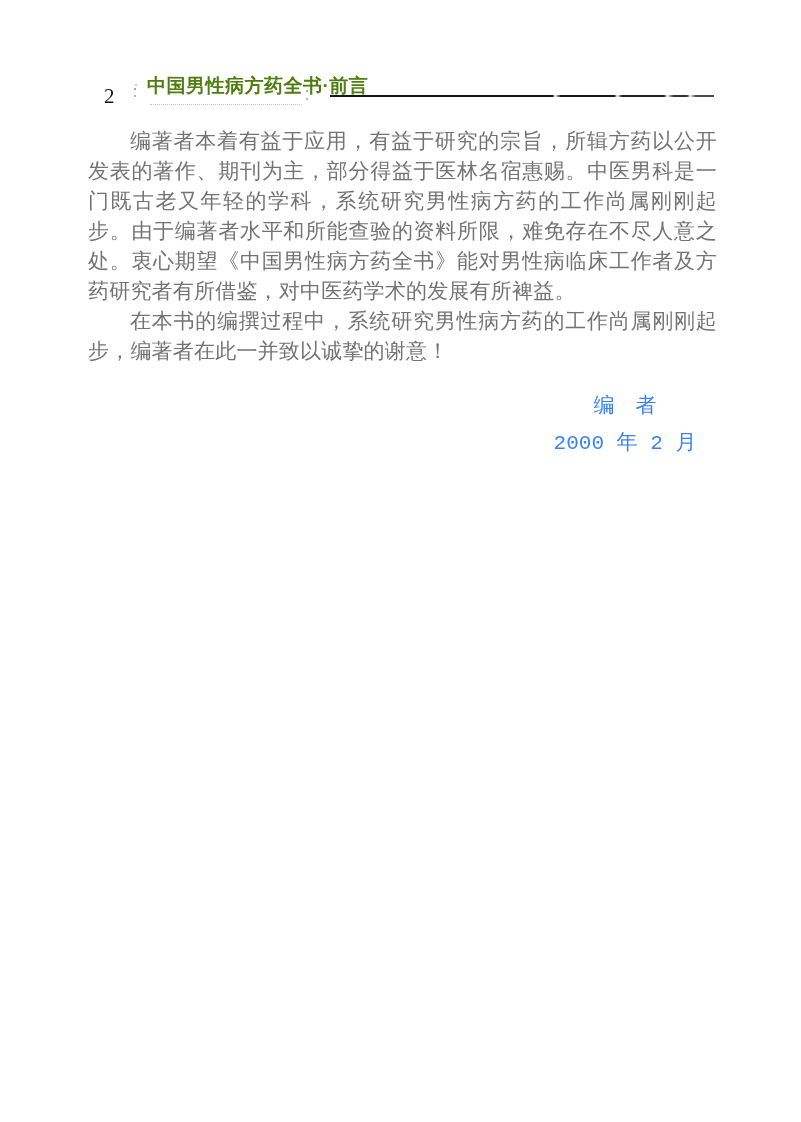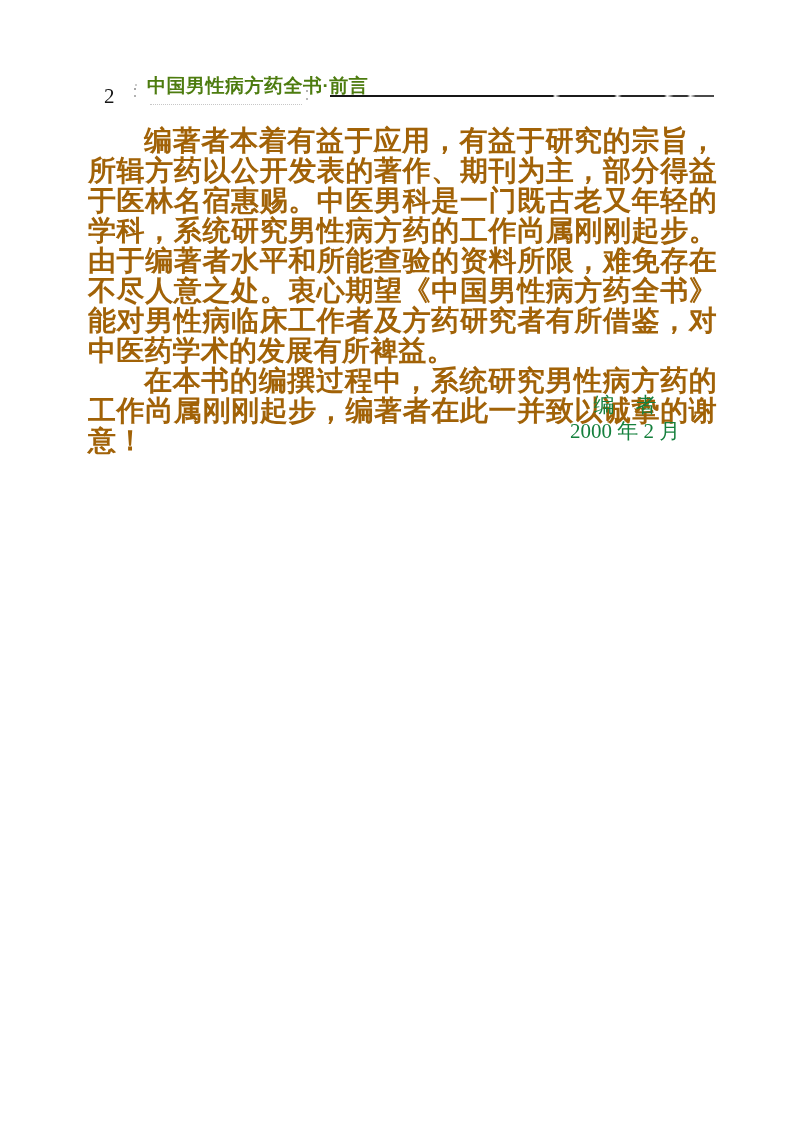--- a/index.html
+++ b/index.html
@@ -80,51 +80,51 @@
     height: 0;
     border-top: 1px dotted rgba(0,0,0,0.22);
   }
 
   
   .body-block {
     position: absolute;
     left: 88px;
     top: 126px;
     width: 629px;
-    font-size: 28px;
+    font-size: 21px;
     line-height: 30px;
-    font-weight: 700;
+    font-weight: 400;
     letter-spacing: 0.2px;
-    color: #a16207;
+    color: #737373;
     text-align: justify;
   }
   .body-block p {
     margin: 0;
     text-indent: 2em;
   }
 
   
   .signature-block {
     position: absolute;
     left: 540px;
     top: 392px;
     width: 170px;
     text-align: center;
-    color: #15803d;
+    color: #3b82f6;
   }
   .signature-author {
     display: block;
     font-size: 21px;
     line-height: 25px;
     white-space: pre;
   }
   .signature-date {
     display: block;
-    margin-top: 2px;
-    font-family: Liberation Serif, serif;
+    margin-top: 14px;
+    font-family: Liberation Mono, monospace;
     font-size: 21px;
     line-height: 25px;
     white-space: pre;
   }
 </style>
 </head>
 <body>
 
 <div class="scan-page">
 

